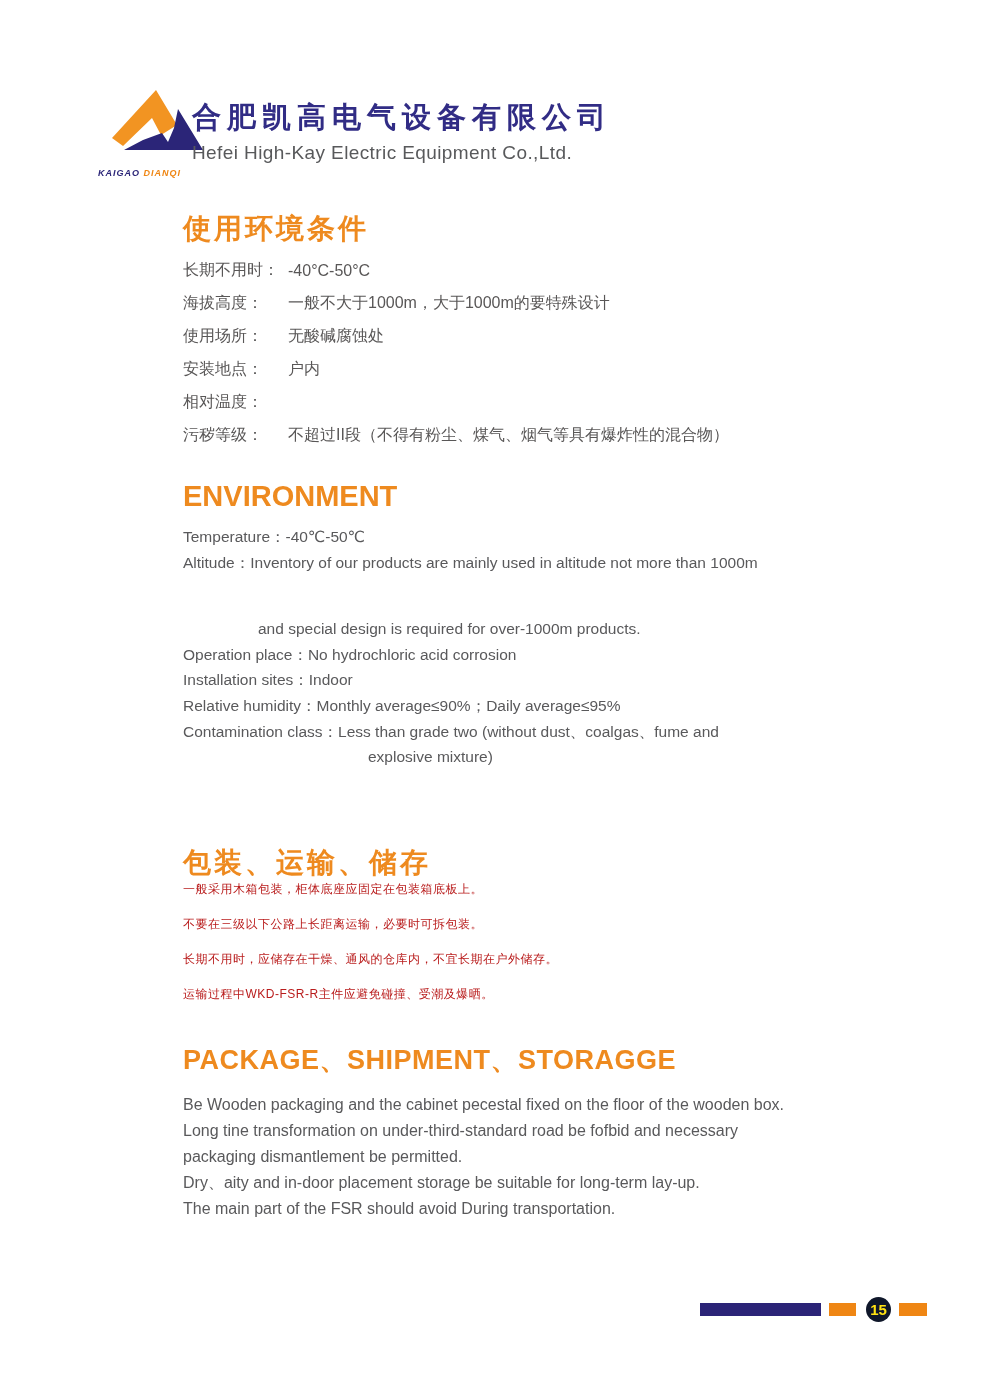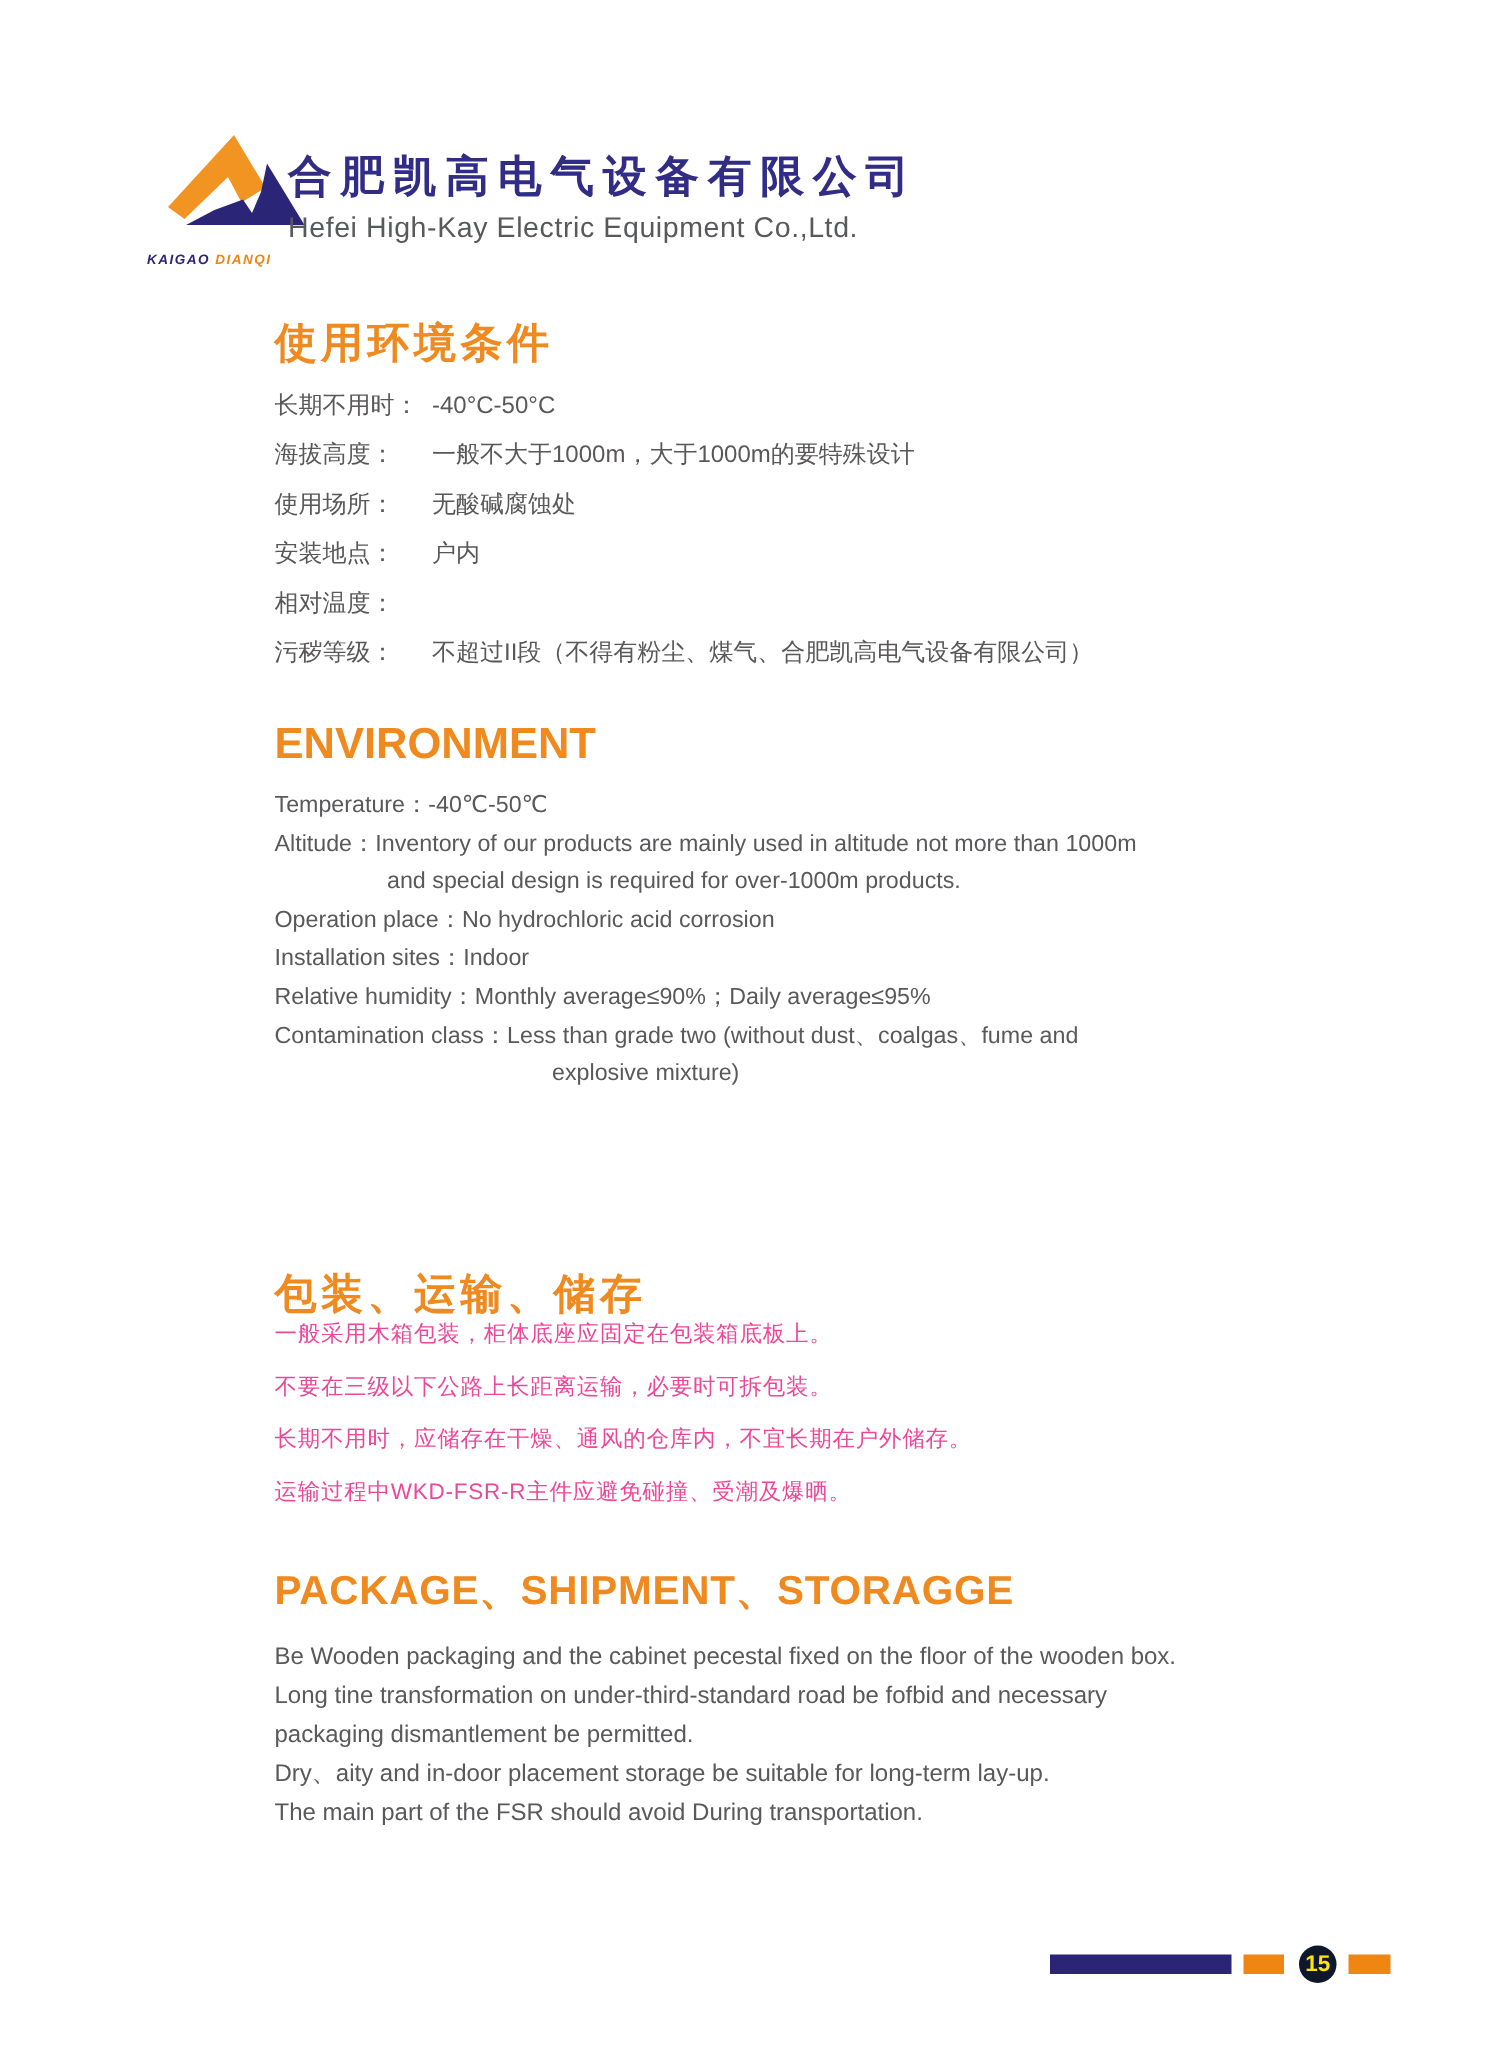--- a/index.html
+++ b/index.html
@@ -29,24 +29,24 @@
   }
   .sec-title.cn { letter-spacing:3px; }
   
   .env-rows { position:absolute; left:183px; top:254px; width:700px; }
   .env-row { display:flex; height:33px; align-items:center; font-size:16px; color:#595757; }
   .env-row .lbl { width:105px; flex:none; }
   .env-row .val { white-space:nowrap; }
   
   .env-en-lines { position:absolute; left:183px; top:524px; width:720px; font-size:15.5px; color:#59595b; }
   .env-en-lines .ln { line-height:25.6px; white-space:nowrap; }
-  .env-en-lines .ind-1 { padding-left:75px; }
+  .env-en-lines .ind-1 { padding-left:75px;margin-top:41px; }
   .env-en-lines .ind-2 { padding-left:185px; }
   
-  .pkg-cn-lines { position:absolute; left:183px; top:872px; width:720px; font-size:15px; color:#ec4899; }
+  .pkg-cn-lines { position:absolute; left:183px; top:872px; width:720px; font-size:12px; color:#b91c1c; }
   .pkg-cn-lines .ln { line-height:35px; white-space:nowrap; letter-spacing:0.5px; }
   
   .pkg-en-lines { position:absolute; left:183px; top:1092px; width:720px; font-size:16px; color:#59595b; }
   .pkg-en-lines .ln { line-height:26px; white-space:nowrap; }
   
   .footer-bar-navy { position:absolute; left:700px; top:1303px; width:121px; height:13px; background:#2b2477; }
   .footer-bar-o1 { position:absolute; left:829px; top:1303px; width:27px; height:13px; background:#ef8614; }
   .footer-bar-o2 { position:absolute; left:899px; top:1303px; width:28px; height:13px; background:#ef8614; }
   .page-badge {
     position:absolute; left:866px; top:1297px; width:25px; height:25px; border-radius:50%;
@@ -90,21 +90,21 @@
     </div>
     <div class="env-row">
       <span class="lbl">安装地点：</span>
       <span class="val">户内</span>
     </div>
     <div class="env-row">
       <span class="lbl">相对温度：</span>
     </div>
     <div class="env-row">
       <span class="lbl">污秽等级：</span>
-      <span class="val">不超过II段（不得有粉尘、煤气、合肥凯高电气设备有限公司）</span>
+      <span class="val">不超过II段（不得有粉尘、煤气、烟气等具有爆炸性的混合物）</span>
     </div>
   </div>
 
   <div class="sec-title" style="top:480px; font-size:29px;">ENVIRONMENT</div>
 
   <div class="env-en-lines">
     <div class="ln">Temperature：-40℃-50℃</div>
     <div class="ln">Altitude：Inventory of our products are mainly used in altitude not more than 1000m</div>
     <div class="ln ind-1">and special design is required for over-1000m products.</div>
     <div class="ln">Operation place：No hydrochloric acid corrosion</div>

